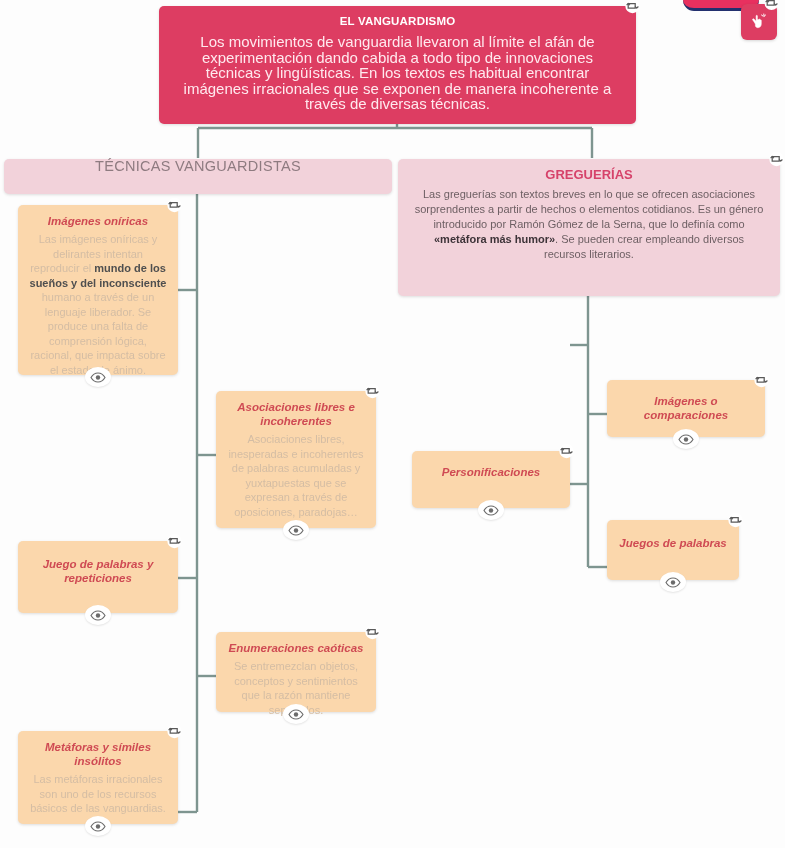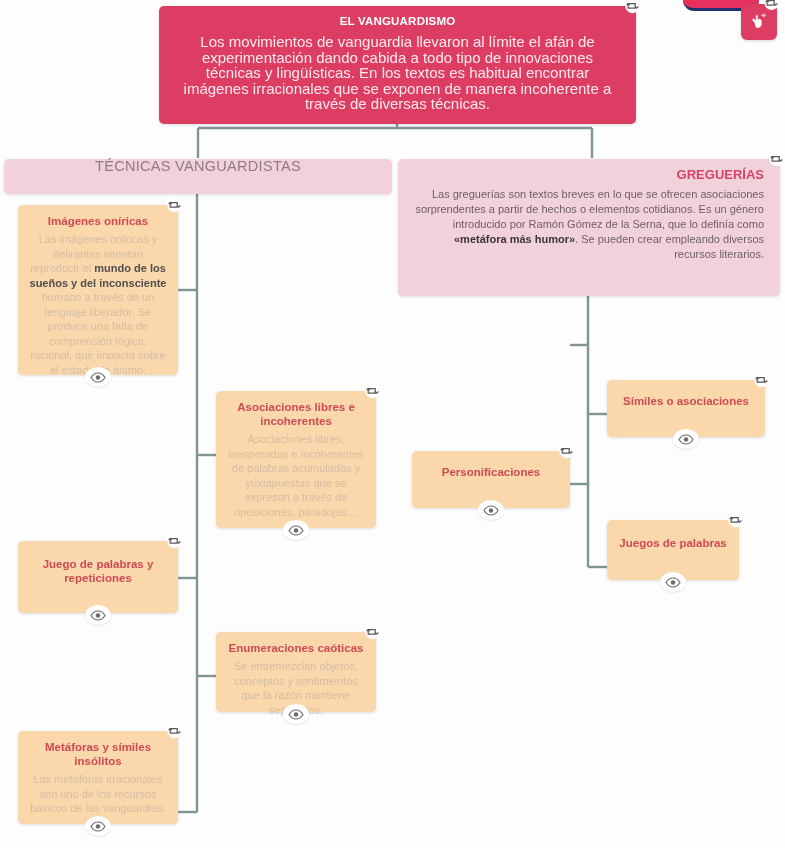--- a/index.html
+++ b/index.html
@@ -53,21 +53,21 @@
   .pink.big .title{font-size:13px;margin-bottom:5px;}
   .pink .body{color:#6d5f63;font-size:11px;line-height:15px;}
   .pink .body b{color:#3d3338;}
 
   
   .bar{background:#f2d2da;display:flex;justify-content:center;}
   .bar .title{color:#8e7b80;font-size:14.5px;font-weight:normal;margin:0;letter-spacing:.3px;}
 
   
   .orange{background:#fbd7ac;}
-  .orange .title{color:#cf4a53;}
+  .orange .title{color:#cf4a53;font-style:italic;}
   .orange .body{color:#d4bda4;}
   .orange .body b{color:#4f4f4f;}
 
   
   .flip{
     position:absolute;top:-7px;right:-5px;
     width:17px;height:15px;
     display:block;
   }
   
@@ -155,21 +155,21 @@
       <path d="M14.4 7.5l-1.7 1.6-1.6-1.6" fill="none" stroke="#5a5a5a" stroke-width="1.25" stroke-linejoin="round"></path>
     </svg>
     <div class="title">EL VANGUARDISMO</div>
     <div class="body">Los movimientos de vanguardia llevaron al límite el afán de experimentación dando cabida a todo tipo de innovaciones técnicas y lingüísticas. En los textos es habitual encontrar imágenes irracionales que se exponen de manera incoherente a través de diversas técnicas.</div>
   </div>
 
   <div class="node bar" style="left:4px;top:159px;width:388px;height:35px;padding:0 10px;">
     <div class="title">TÉCNICAS VANGUARDISTAS</div>
   </div>
 
-  <div class="node pink big" style="left:398px;top:159px;width:382px;height:137px;padding:9px 16px;text-align:right;">
+  <div class="node pink big" style="left:398px;top:159px;width:382px;height:137px;padding:9px 16px;">
     <svg class="flip" viewBox="0 0 17 15">
       <circle cx="8.5" cy="7" r="7.2" fill="#ffffff"></circle>
       <path d="M4.2 4.6h7.0v4.4h-7.0z" fill="none" stroke="#5a5a5a" stroke-width="1.25"></path>
       <path d="M2.6 6.1l1.7-1.6 1.6 1.6" fill="none" stroke="#5a5a5a" stroke-width="1.25" stroke-linejoin="round"></path>
       <path d="M14.4 7.5l-1.7 1.6-1.6-1.6" fill="none" stroke="#5a5a5a" stroke-width="1.25" stroke-linejoin="round"></path>
     </svg>
     <div class="title">GREGUERÍAS</div>
     <div class="body"><span>Las greguerías son textos breves en lo que se ofrecen asociaciones sorprendentes a partir de hechos o elementos cotidianos. Es un género introducido por Ramón Gómez de la Serna, que lo definía como </span><b>«metáfora más humor»</b><span>. Se pueden crear empleando diversos recursos literarios.</span></div>
   </div>
 
@@ -258,21 +258,21 @@
   </div>
 
 
   <div class="node orange" style="left:607px;top:380px;width:158px;height:57px;padding-top:14px;">
     <svg class="flip" viewBox="0 0 17 15">
       <circle cx="8.5" cy="7" r="7.2" fill="#ffffff"></circle>
       <path d="M4.2 4.6h7.0v4.4h-7.0z" fill="none" stroke="#5a5a5a" stroke-width="1.25"></path>
       <path d="M2.6 6.1l1.7-1.6 1.6 1.6" fill="none" stroke="#5a5a5a" stroke-width="1.25" stroke-linejoin="round"></path>
       <path d="M14.4 7.5l-1.7 1.6-1.6-1.6" fill="none" stroke="#5a5a5a" stroke-width="1.25" stroke-linejoin="round"></path>
     </svg>
-    <div class="title">Símiles o asociaciones</div>
+    <div class="title">Imágenes o comparaciones</div>
     <div class="eye">
       <svg width="16" height="11" viewBox="0 0 16 11">
         <path d="M1 5.5C3 2 5.5 1 8 1s5 1 7 4.5C13 9 10.5 10 8 10S3 9 1 5.5z" fill="none" stroke="#6b6b6b" stroke-width="1.1"></path>
         <circle cx="8" cy="5.5" r="2.2" fill="#6b6b6b"></circle>
       </svg>
     </div>
   </div>
 
   <div class="node orange" style="left:412px;top:451px;width:158px;height:57px;padding-top:14px;">
     <svg class="flip" viewBox="0 0 17 15">

